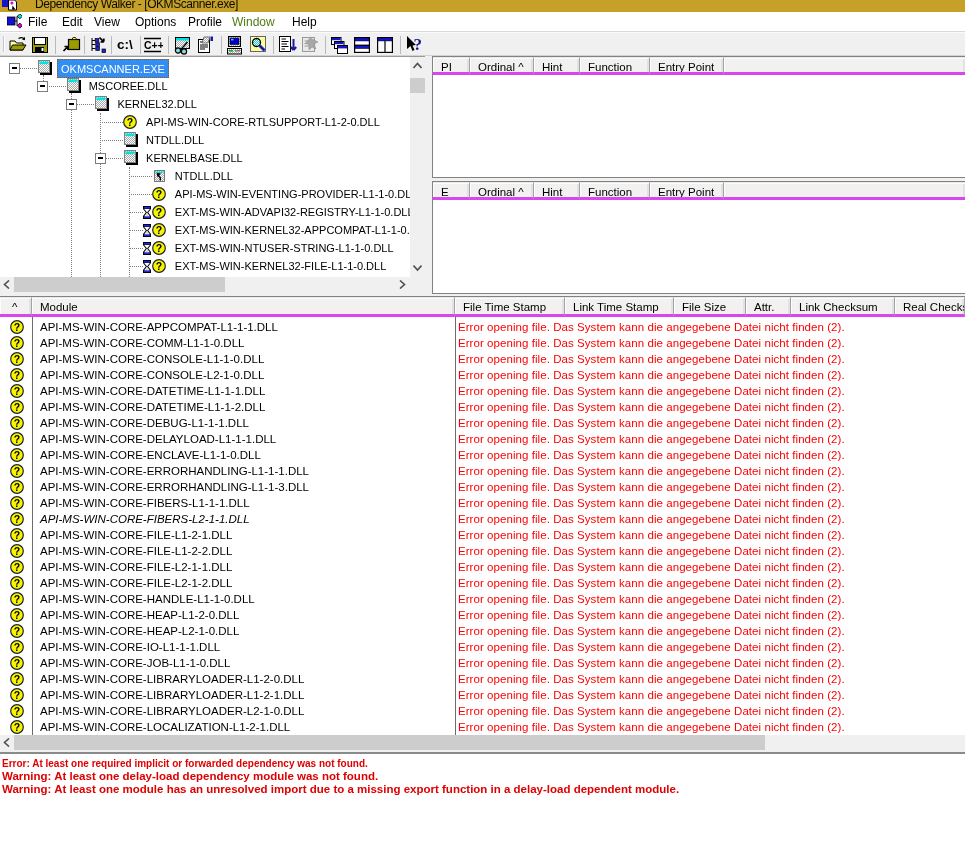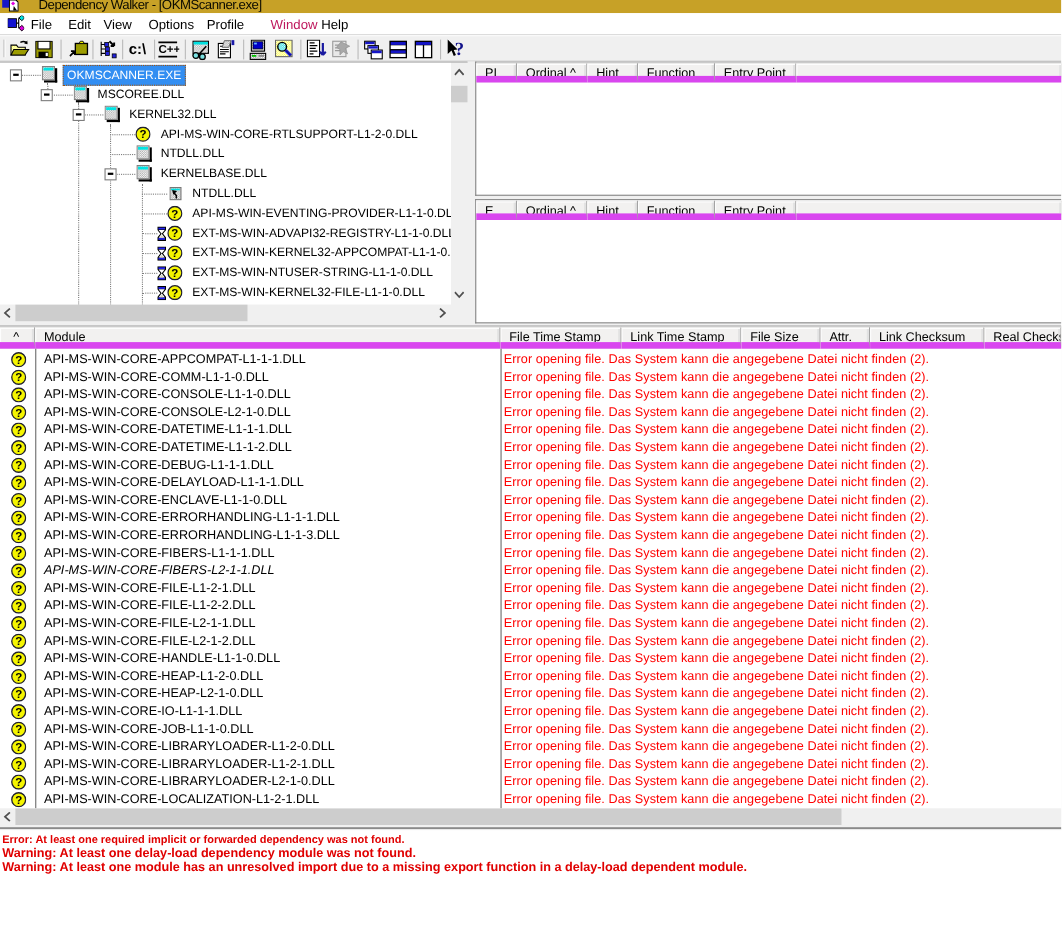--- a/index.html
+++ b/index.html
@@ -1,18 +1,18 @@
 <!DOCTYPE html>
 <html><head><meta charset="utf-8"><title>Dependency Walker</title>
 <style>
 *{margin:0;padding:0;box-sizing:border-box;}
 html,body{width:965px;height:846px;background:#fff;font-family:"Liberation Sans",sans-serif;}
 #app{position:relative;width:965px;height:846px;overflow:hidden;background:#fff;}
 .abs{position:absolute;}
-.hdrcell{position:absolute;background:#f2f1f0;border-right:1px solid #a3a3a3;border-top:1px solid #e9e9e9;border-bottom:6px solid #d946ef;
+.hdrcell{position:absolute;background:#f2f1f0;border-right:1px solid #a3a3a3;border-top:1px solid #e9e9e9;border-bottom:3px solid #d946ef;
  box-shadow:inset 1px 1px 0 #fdfdfd, inset -2px 0 0 #e2e2e2;
  font-size:11.5px;color:#000;line-height:18px;padding-left:8px;overflow:hidden;white-space:nowrap;}
 .dotv{position:absolute;width:1px;border-left:1px dotted #7d7d7d;}
 .doth{position:absolute;height:1px;border-top:1px dotted #7d7d7d;}
 .treelabel{position:absolute;font-size:11px;color:#000;white-space:nowrap;line-height:18px;}
 .lrow{position:absolute;font-size:11.5px;color:#000;white-space:nowrap;line-height:16px;}
 .err{position:absolute;font-size:11.5px;letter-spacing:0.06px;color:#ff0000;white-space:nowrap;line-height:16px;}
 .sb{position:absolute;background:#f0f0f0;}
 .sbthumb{position:absolute;background:#cdcdcd;}
 </style></head><body>
@@ -31,21 +31,21 @@
       <rect x="0" y="3" width="8" height="8" fill="#1313cf" stroke="#000" stroke-width="0.8"></rect>
       <path d="M8 7 H10 M10 2.5 V11.5 M10 2.5 H12 M10 11.5 H12" stroke="#000" stroke-width="1" fill="none"></path>
       <rect x="11" y="0.5" width="3.6" height="3.6" fill="#00e0e0" stroke="#000" stroke-width="0.8" transform="rotate(45 12.8 2.3)"></rect>
       <rect x="11" y="9.8" width="3.6" height="3.6" fill="#e000e0" stroke="#000" stroke-width="0.8" transform="rotate(45 12.8 11.6)"></rect>
     </svg>
 <div class="abs" style="left:28px;top:12px;height:20px;line-height:20px;font-size:12px;color:#000;">File</div>
 <div class="abs" style="left:62px;top:12px;height:18px;line-height:20px;font-size:12px;color:#000;">Edit</div>
 <div class="abs" style="left:94px;top:12px;height:20px;line-height:20px;font-size:12px;color:#000;">View</div>
 <div class="abs" style="left:135px;top:12px;height:20px;line-height:20px;font-size:12px;color:#000;">Options</div>
 <div class="abs" style="left:188px;top:12px;height:20px;line-height:20px;font-size:12px;color:#000;">Profile</div>
-<div class="abs" style="left:246px;top:12px;height:20px;line-height:20px;font-size:12px;color:#be185d;">Window</div>
+<div class="abs" style="left:232px;top:12px;height:20px;line-height:20px;font-size:12px;color:#4d7c0f;">Window</div>
 <div class="abs" style="left:292px;top:12px;height:20px;line-height:20px;font-size:12px;color:#000;">Help</div>
 <div class="abs" style="left:0;top:31px;width:965px;height:1px;background:#d9d9d9;"></div>
 <div class="abs" style="left:0;top:32px;width:965px;height:24px;background:#f0f0f0;border-top:1px solid #fbfbfb;"></div>
 <div class="abs" style="left:3px;top:36px;width:2px;height:16px;border-left:1px solid #c6c6c6;border-right:1px solid #fff;"></div>
 <svg class="abs" style="left:0px;top:0px;" width="0" height="0" viewBox="0 0 0 0">
       <defs>
 <pattern id="chk" width="2" height="2" patternUnits="userSpaceOnUse">
  <rect width="2" height="2" fill="#fff"></rect>
           <rect width="1" height="1" fill="#a9a9a9"></rect>
           <rect x="1" y="1" width="1" height="1" fill="#a9a9a9"></rect>

